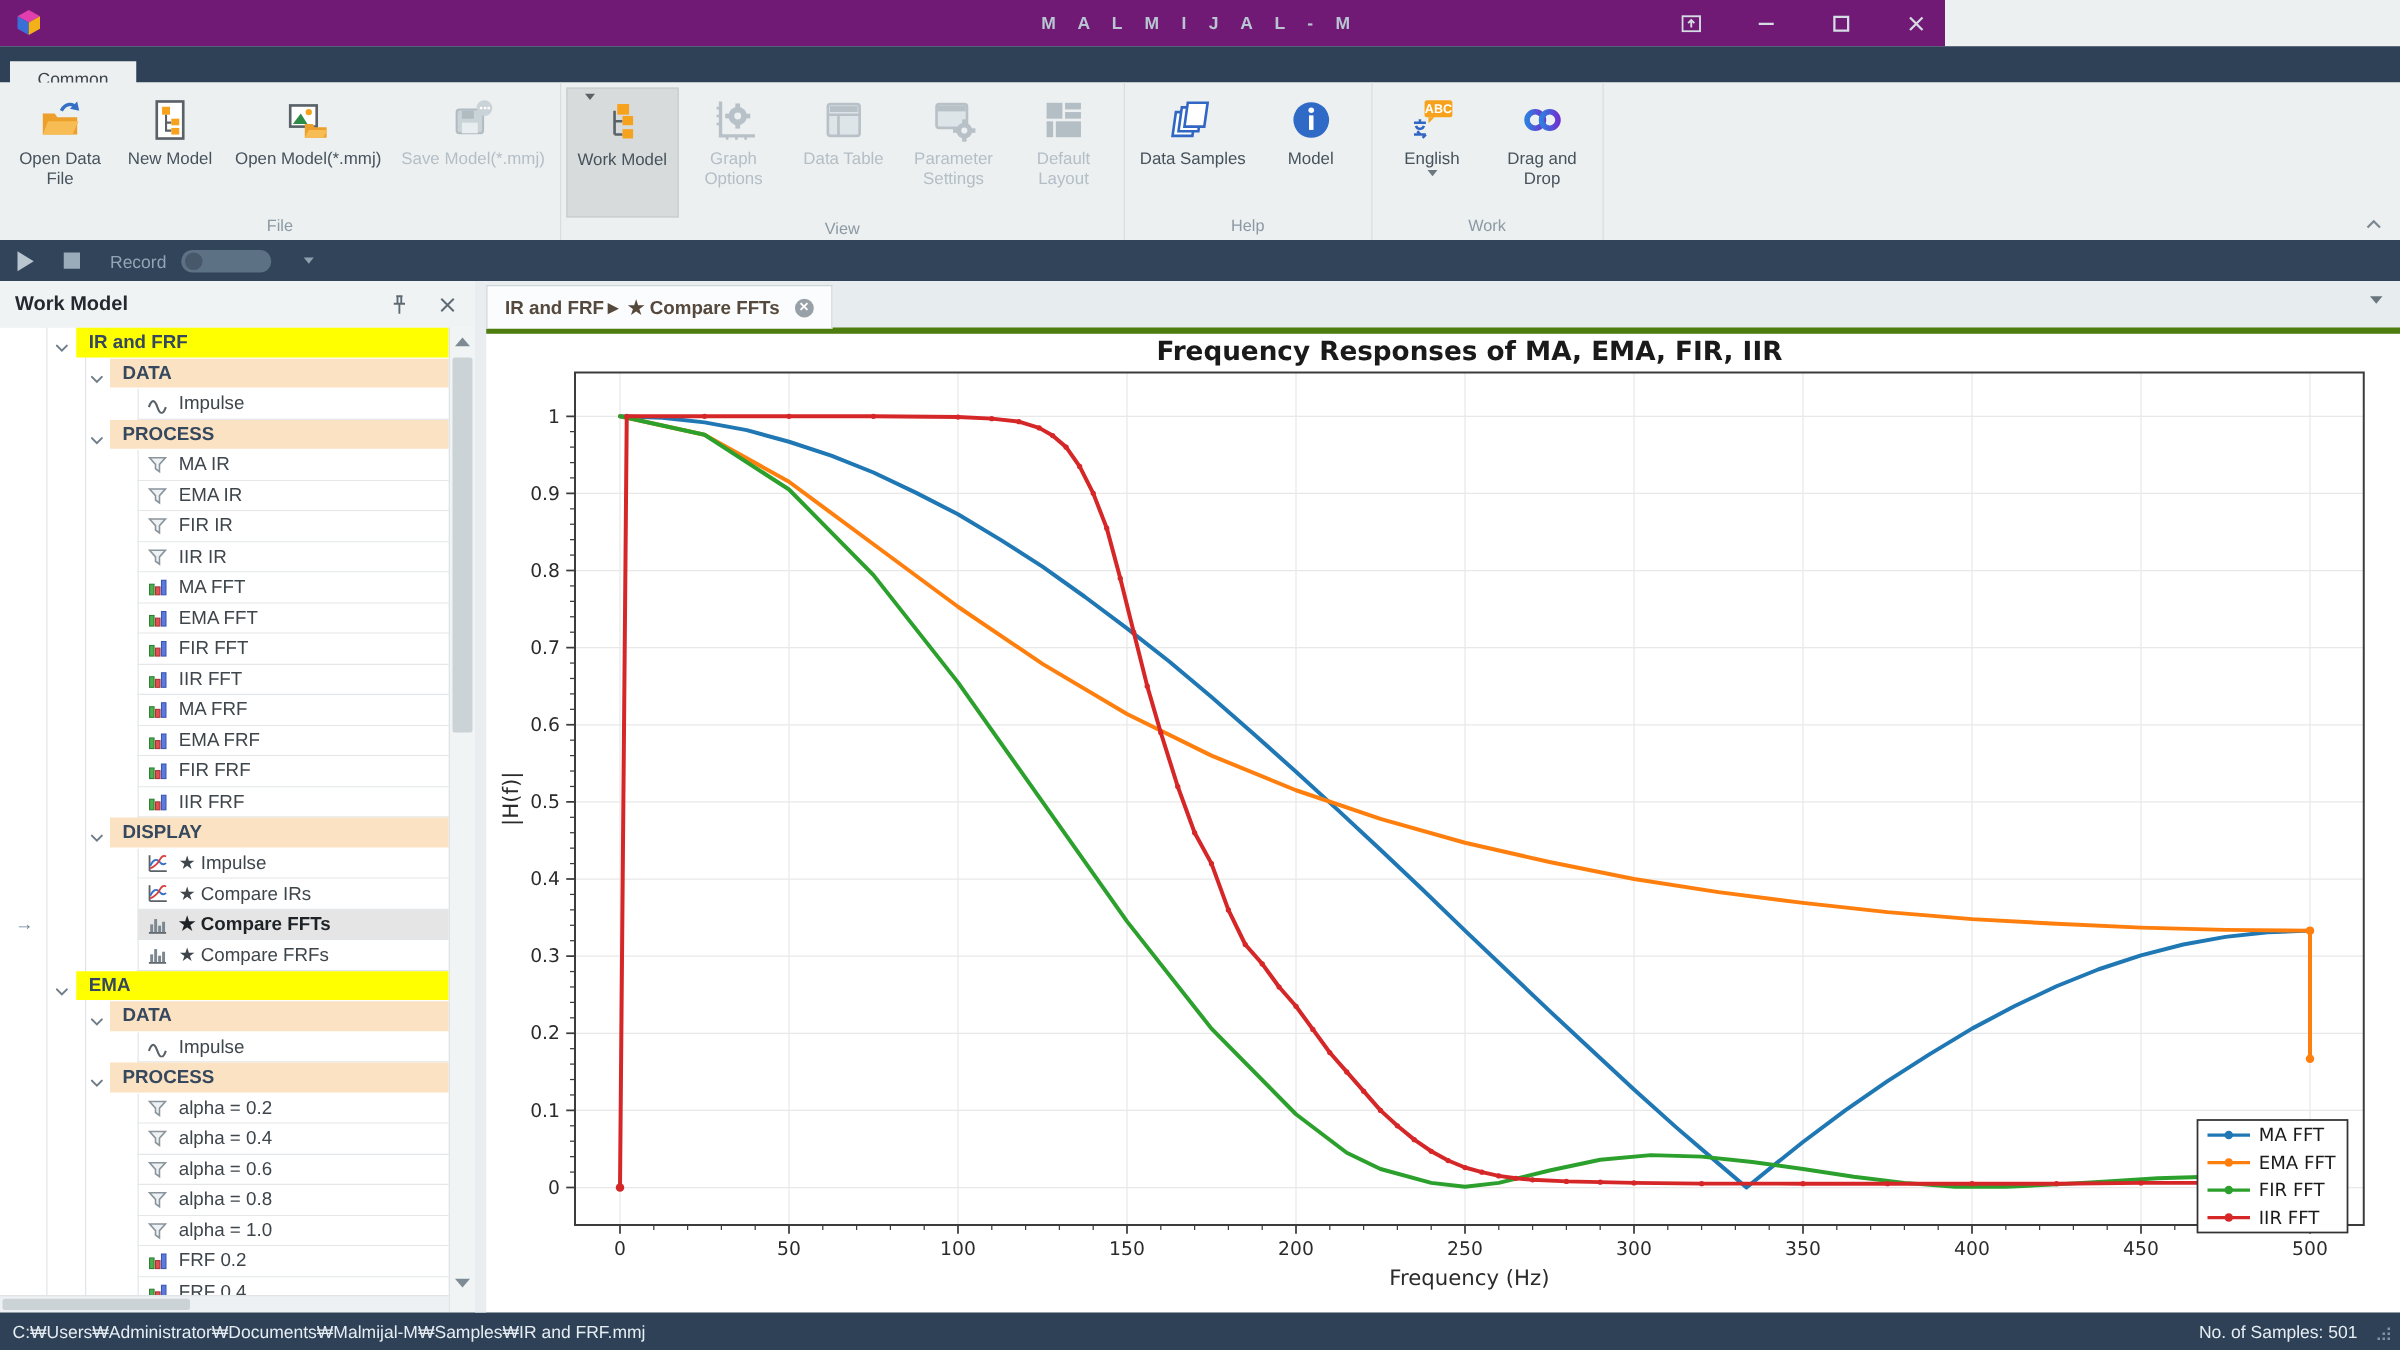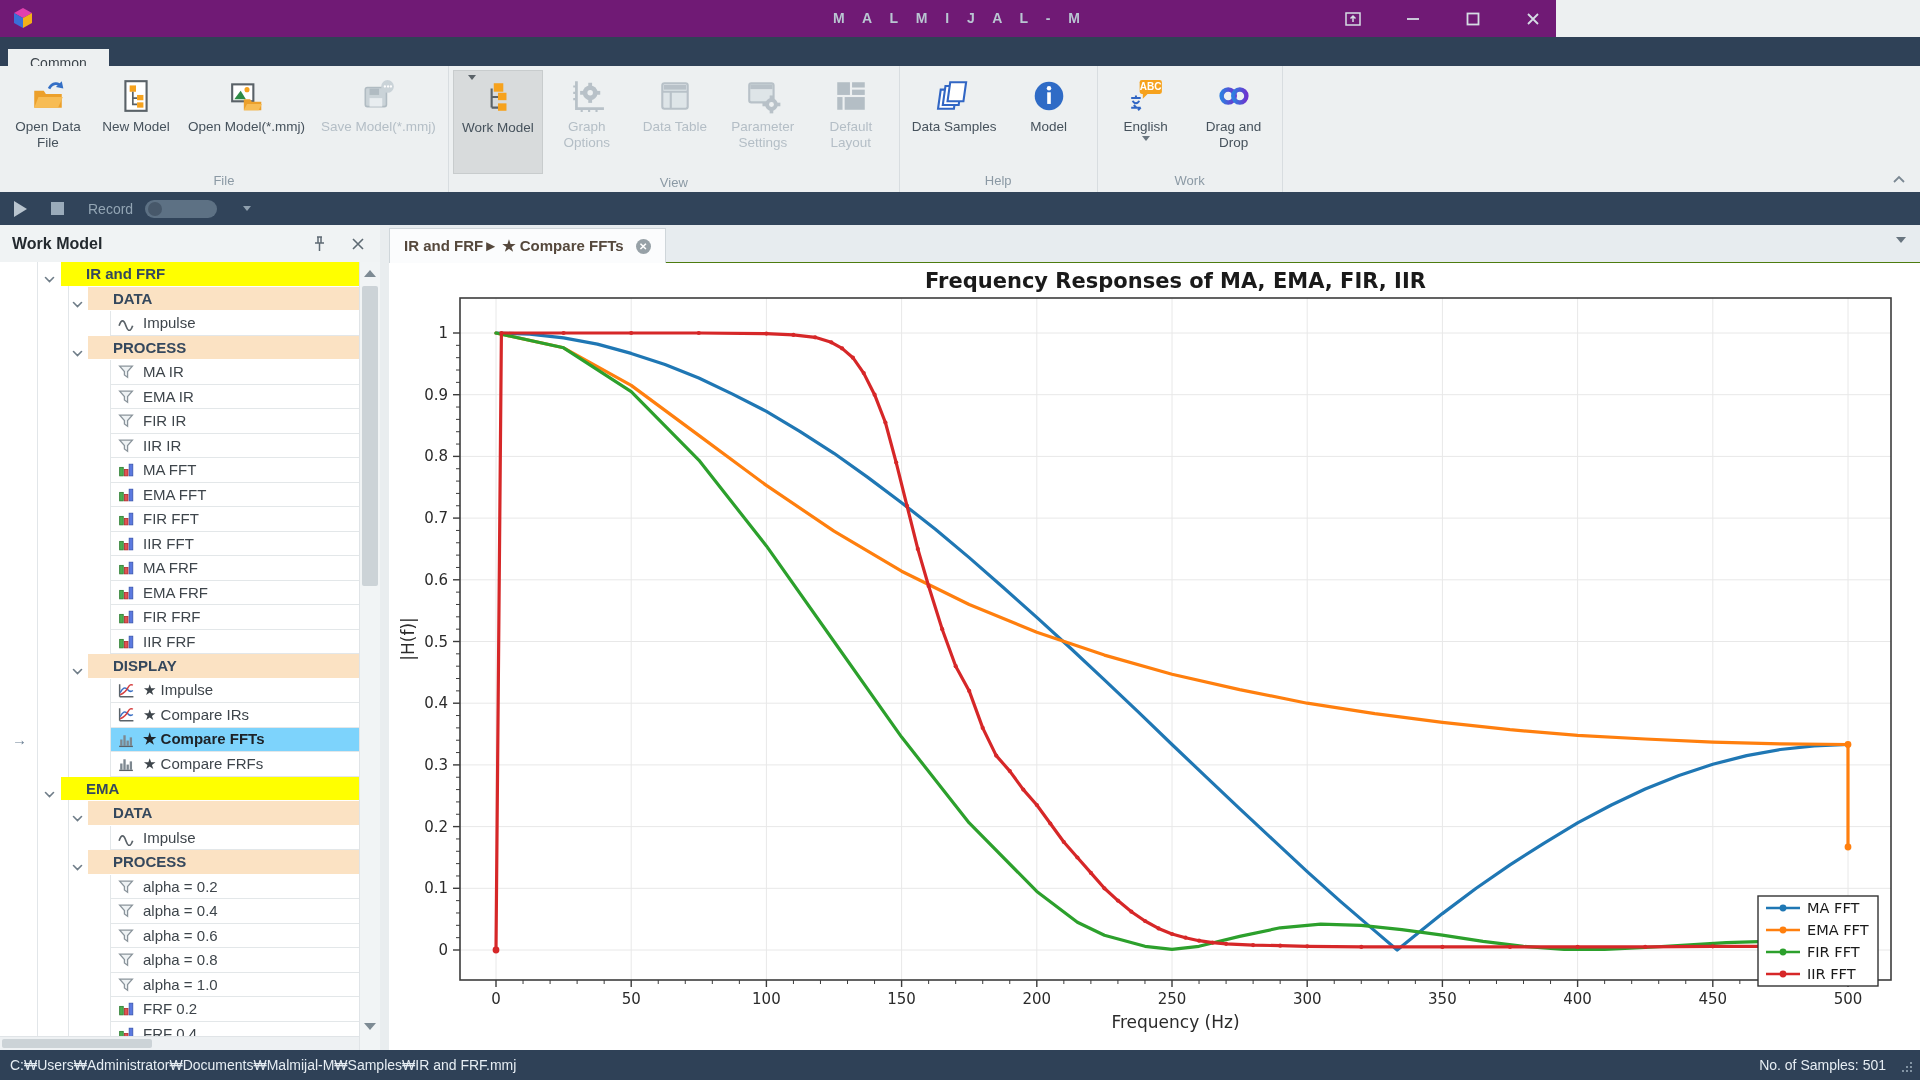--- a/index.html
+++ b/index.html
@@ -44,42 +44,42 @@
             border-right:4px solid transparent;border-top:5px solid #8fa0ae;}
   
   .sidebar{left:0;top:225px;width:380px;height:825px;background:#fff;}
   .sb-header{left:0;top:0;width:380px;height:37px;background:#f0f3f4;border-bottom:1px solid #d8dde0;}
   .sb-title{left:12px;top:0;height:37px;line-height:37px;font-size:16px;font-weight:bold;color:#23292e;}
   .sb-tools{right:16px;top:0;height:37px;display:flex;align-items:center;gap:26px;}
   .tree{left:0;top:37px;width:380px;height:788px;overflow:hidden;background:#fff;}
   .tree-guide{top:0;bottom:0;width:1px;background:#e2e6e9;}
   .trow{left:0;width:359px;height:24.5px;position:absolute;}
   .rowbg{position:absolute;top:0;bottom:1px;right:0;font-weight:bold;font-size:15px;
-         color:#35485d;line-height:23px;padding-left:25px;}
+         color:#35485d;line-height:23px;padding-left:10px;}
   .rowbg.yellow{left:61px;background:#ffff00;}
   .rowbg.peach{left:88px;background:#fbe2c3;}
   .cell{position:absolute;left:110px;right:0;top:0;bottom:0;border-bottom:1px solid #e3e7e9;
         border-left:1px solid #e3e7e9;display:flex;align-items:center;background:#fff;}
-  .cell.sel{background:#7dd3fc;}
+  .cell.sel{background:#e5e5e5;}
   .cell .ti{width:18px;height:17px;margin-left:6px;flex:0 0 auto;}
   .cell .tl{margin-left:8px;font-size:15px;color:#3e454b;white-space:nowrap;}
   .cell.sel .tl{font-weight:bold;color:#1d2227;}
   .chev{position:absolute;top:8px;width:11px;height:8px;}
   .gutter-arrow{position:absolute;left:12px;top:3px;color:#6c8094;font-size:15px;}
   .vscroll{left:359px;top:37px;width:21px;height:788px;background:#f1f4f5;border-left:1px solid #e0e4e7;}
   .sarrow{left:4px;width:0;height:0;border-left:6px solid transparent;border-right:6px solid transparent;position:absolute;}
   .sarrow.up{top:8px;border-bottom:7px solid #7e8b94;}
   .sarrow.down{bottom:20px;border-top:7px solid #7e8b94;}
   .vthumb{left:2px;top:24px;width:16px;height:300px;background:#ccd3d7;border-radius:2px;position:absolute;}
   .hscroll{left:0;bottom:0;width:359px;height:13px;background:#eef1f3;border-top:1px solid #e0e4e7;position:absolute;}
   .hthumb{left:2px;top:2px;width:150px;height:9px;background:#ccd3d7;border-radius:2px;position:absolute;}
   
   .content{left:380px;top:225px;width:1540px;height:825px;background:#fff;}
   .splitter{left:0;top:0;width:9px;height:825px;background:#e9edef;z-index:1;}
-  .tabstrip{left:9px;top:0;width:1531px;height:37px;background:#e7ecef;border-bottom:1px solid #4d7c0f;z-index:3;}
+  .tabstrip{left:9px;top:0;width:1531px;height:37px;background:#e7ecef;border-bottom:5px solid #4d7c0f;z-index:3;}
   .doctab{left:0;top:3px;height:34px;background:#fbfcfd;border:1px solid #cfd6da;border-bottom:none;
           display:inline-flex;align-items:center;padding:0 14px;position:absolute;}
   .doctab .dtl{font-size:15px;font-weight:bold;color:#55483c;}
   .tabclose{margin-left:12px;width:15px;height:15px;border-radius:50%;background:#97a1a7;color:#fff;
             font-size:10px;line-height:15px;text-align:center;font-weight:bold;}
   .tabmenu{right:14px;top:12px;width:0;height:0;border-left:5px solid transparent;
            border-right:5px solid transparent;border-top:6px solid #68757f;position:absolute;}
   #chart{left:0;top:37px;position:absolute;z-index:2;}
   
   .statusbar{left:0;top:1050px;width:1920px;height:30px;background:#2f4157;color:#e6edf3;font-size:14px;}

